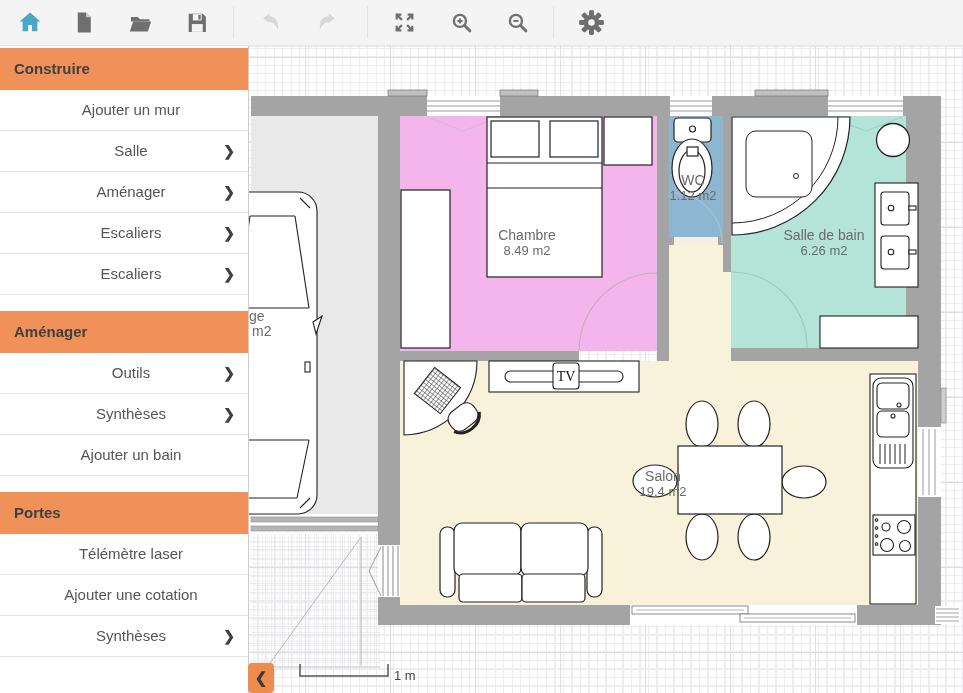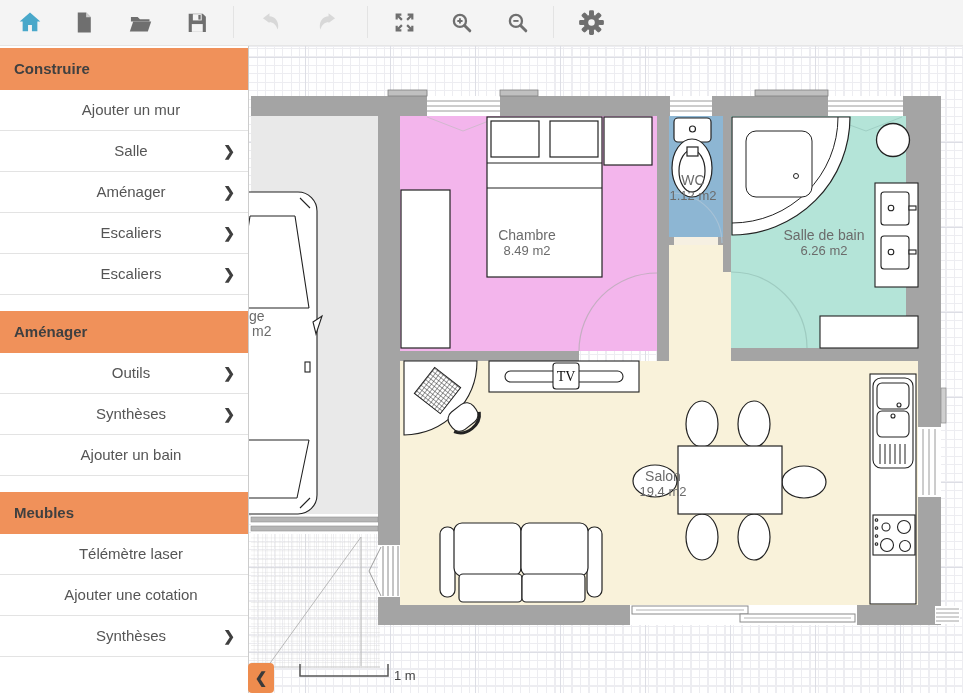--- a/index.html
+++ b/index.html
@@ -381,21 +381,21 @@
   </div>
   <div class="sb-item">
     <span>Synthèses</span>
     <span class="chev">❯</span>
   </div>
   <div class="sb-item">
     <span>Ajouter un bain</span>
   </div>
 
   <div class="sb-gap"></div>
-  <div class="sb-header">Meubles</div>
+  <div class="sb-header">Portes</div>
   <div class="sb-item">
     <span>Télémètre laser</span>
   </div>
   <div class="sb-item">
     <span>Ajouter une cotation</span>
   </div>
   <div class="sb-item">
     <span>Synthèses</span>
     <span class="chev">❯</span>
   </div>

